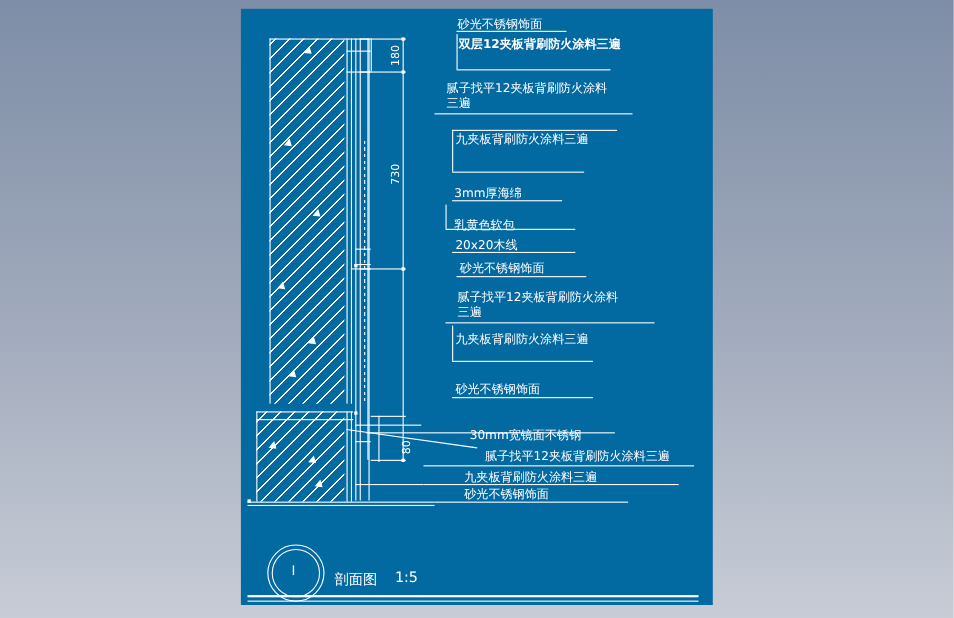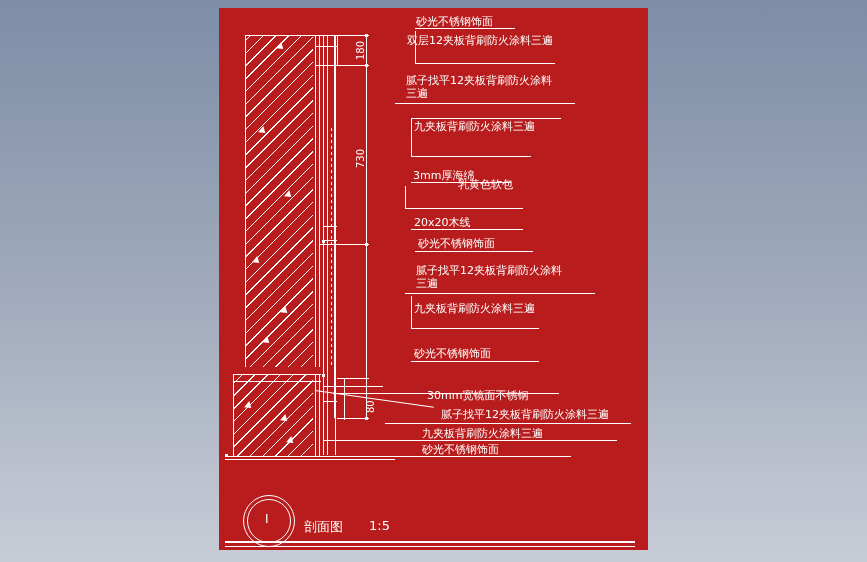--- a/index.html
+++ b/index.html
@@ -18,21 +18,21 @@
     width: 867px;
     height: 562px;
   }
   
   #canvas {
     position: absolute;
     left: 219px;
     top: 8px;
     width: 429px;
     height: 542px;
-    background: #b91c1c;
+    background: #0369a1;
     overflow: hidden;
   }
   .ln {
     position: absolute;
     background: #ffffff;
   }
   .h1 { height: 1px; }
   .v1 { width: 1px; }
 
   
@@ -179,36 +179,36 @@
 
     <div class="dimtxt" style="left:136px; top:52px;">180</div>
     <div class="dimtxt" style="left:136px; top:160px;">730</div>
     <div class="dimtxt" style="left:146px; top:405px;">80</div>
 
     <div class="ln h1" style="left:196px; top:20px; width:100px;"></div>
     <div class="anno" style="left:197px; top:7px;">砂光不锈钢饰面</div>
 
     <div class="ln h1" style="left:196px; top:55px; width:140px;"></div>
     <div class="ln v1" style="left:196px; top:23px; height:32px;"></div>
-    <div class="anno wrap" style="left:188px; top:26px; width:152px;">双层12夹板背刷防火涂料三遍</div>
+    <div class="anno wrap" style="left:198px; top:26px; width:152px;font-weight:bold;">双层12夹板背刷防火涂料三遍</div>
 
     <div class="ln h1" style="left:176px; top:95px; width:180px;"></div>
     <div class="anno wrap" style="left:187px; top:66px; width:156px;">腻子找平12夹板背刷防火涂料三遍</div>
 
     <div class="ln h1" style="left:192px; top:148px; width:120px;"></div>
     <div class="ln v1" style="left:192px; top:110px; height:38px;"></div>
     <div class="ln h1" style="left:192px; top:110px; width:150px;"></div>
     <div class="anno" style="left:195px; top:112px;">九夹板背刷防火涂料三遍</div>
 
     <div class="ln h1" style="left:192px; top:174px; width:100px;"></div>
     <div class="anno" style="left:194px; top:161px;">3mm厚海绵</div>
 
     <div class="ln h1" style="left:186px; top:200px; width:118px;"></div>
     <div class="ln v1" style="left:186px; top:178px; height:22px;"></div>
-    <div class="anno" style="left:194px; top:170px;margin-left:45px;">乳黄色软包</div>
+    <div class="anno" style="left:194px; top:190px;">乳黄色软包</div>
 
     <div class="ln h1" style="left:192px; top:221px; width:112px;"></div>
     <div class="anno" style="left:195px; top:208px;">20x20木线</div>
 
     <div class="ln h1" style="left:196px; top:243px; width:118px;"></div>
     <div class="anno" style="left:199px; top:229px;">砂光不锈钢饰面</div>
 
     <div class="ln h1" style="left:186px; top:285px; width:190px;"></div>
     <div class="anno wrap" style="left:197px; top:256px; width:156px;">腻子找平12夹板背刷防火涂料三遍</div>
 
@@ -232,19 +232,19 @@
     <div class="anno" style="left:203px; top:435px;">砂光不锈钢饰面</div>
 
     <div class="ln" style="left:96px; top:382px; width:120px; height:1px;
                 transform: rotate(8deg); transform-origin: 0 0;"></div>
 
     <div class="circ" style="left:24px; top:487px; width:50px; height:50px;"></div>
     <div class="circ" style="left:28px; top:491px; width:42px; height:42px;"></div>
     <div class="mark" style="left:46px; top:504px;">I</div>
 
     <div class="title-txt" style="left:85px; top:510px;">剖面图</div>
-    <div class="title-txt" style="left:140px; top:510px;margin-left:10px;">1:5</div>
+    <div class="title-txt" style="left:140px; top:510px;">1:5</div>
 
     <div class="ln h1" style="left:6px; top:533px; width:410px; height:2px;"></div>
     <div class="ln h1" style="left:6px; top:538px; width:410px;"></div>
 
   </div>
 </div>
 
 </body></html>

